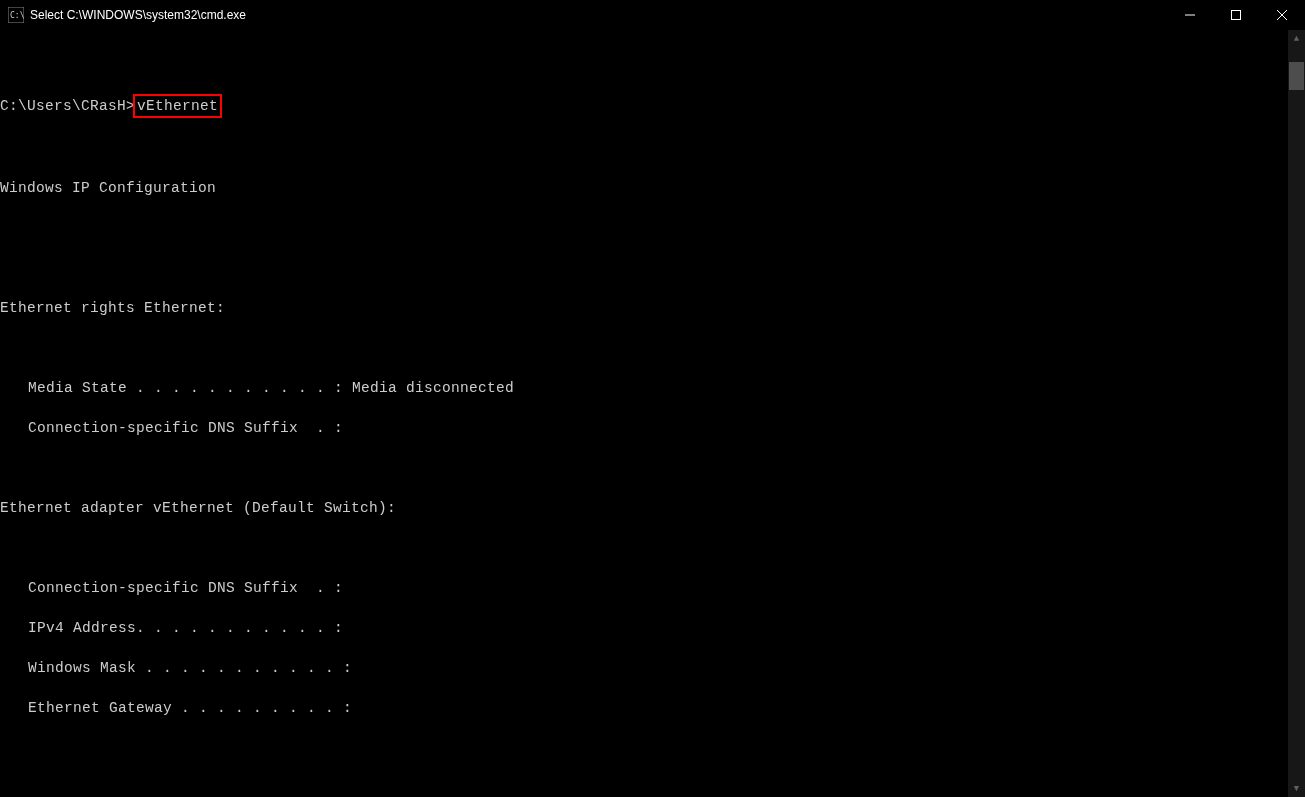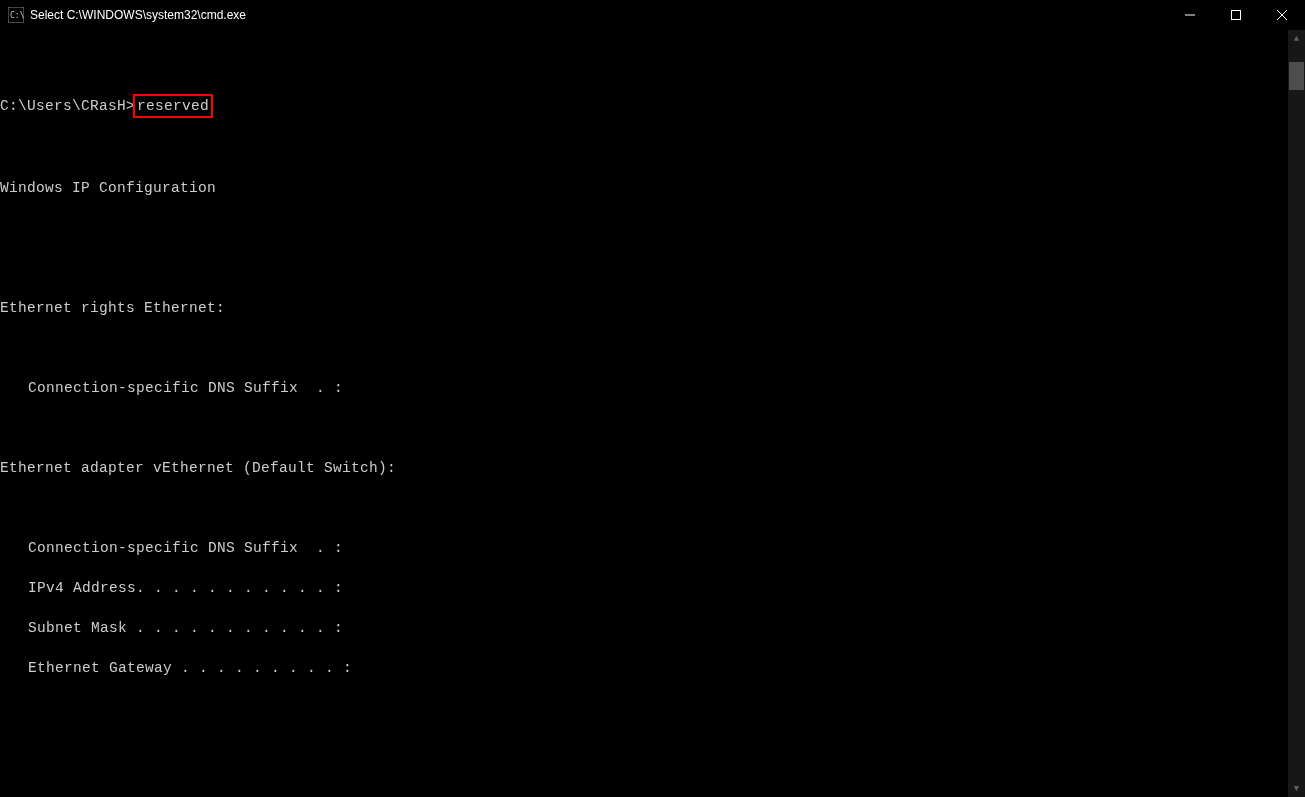--- a/index.html
+++ b/index.html
@@ -130,34 +130,35 @@
       <svg viewBox="0 0 10 10">
           <line x1="0" y1="0" x2="10" y2="10" stroke="#ffffff" stroke-width="1"></line>
           <line x1="10" y1="0" x2="0" y2="10" stroke="#ffffff" stroke-width="1"></line>
         </svg>
     </div>
   </div>
 </div>
 
 <div class="terminal">
 <div class="line"></div>
-<div class="line"><span>C:\Users\CRasH&gt;</span><span class="highlight-red">reserved</span></div>
+<div class="line"><span>C:\Users\CRasH&gt;</span><span class="highlight-red">vEthernet</span></div>
 <div class="line"></div>
 <div class="line">Windows IP Configuration</div>
 <div class="line"></div>
 <div class="line"></div>
 <div class="line">Ethernet rights Ethernet:</div>
 <div class="line"></div>
+<div class="line"><span class="indent">Media State . . . . . . . . . . . : Media disconnected</span></div>
 <div class="line"><span class="indent">Connection-specific DNS Suffix  . :</span></div>
 <div class="line"></div>
 <div class="line">Ethernet adapter vEthernet (Default Switch):</div>
 <div class="line"></div>
 <div class="line"><span class="indent">Connection-specific DNS Suffix  . :</span></div>
 <div class="line"><span class="indent">IPv4 Address. . . . . . . . . . . :</span></div>
-<div class="line"><span class="indent">Subnet Mask . . . . . . . . . . . :</span></div>
+<div class="line"><span class="indent">Windows Mask . . . . . . . . . . . :</span></div>
 <div class="line"><span class="indent">Ethernet Gateway . . . . . . . . . :</span></div>
 
 
 
 
 
 
 
 
 

